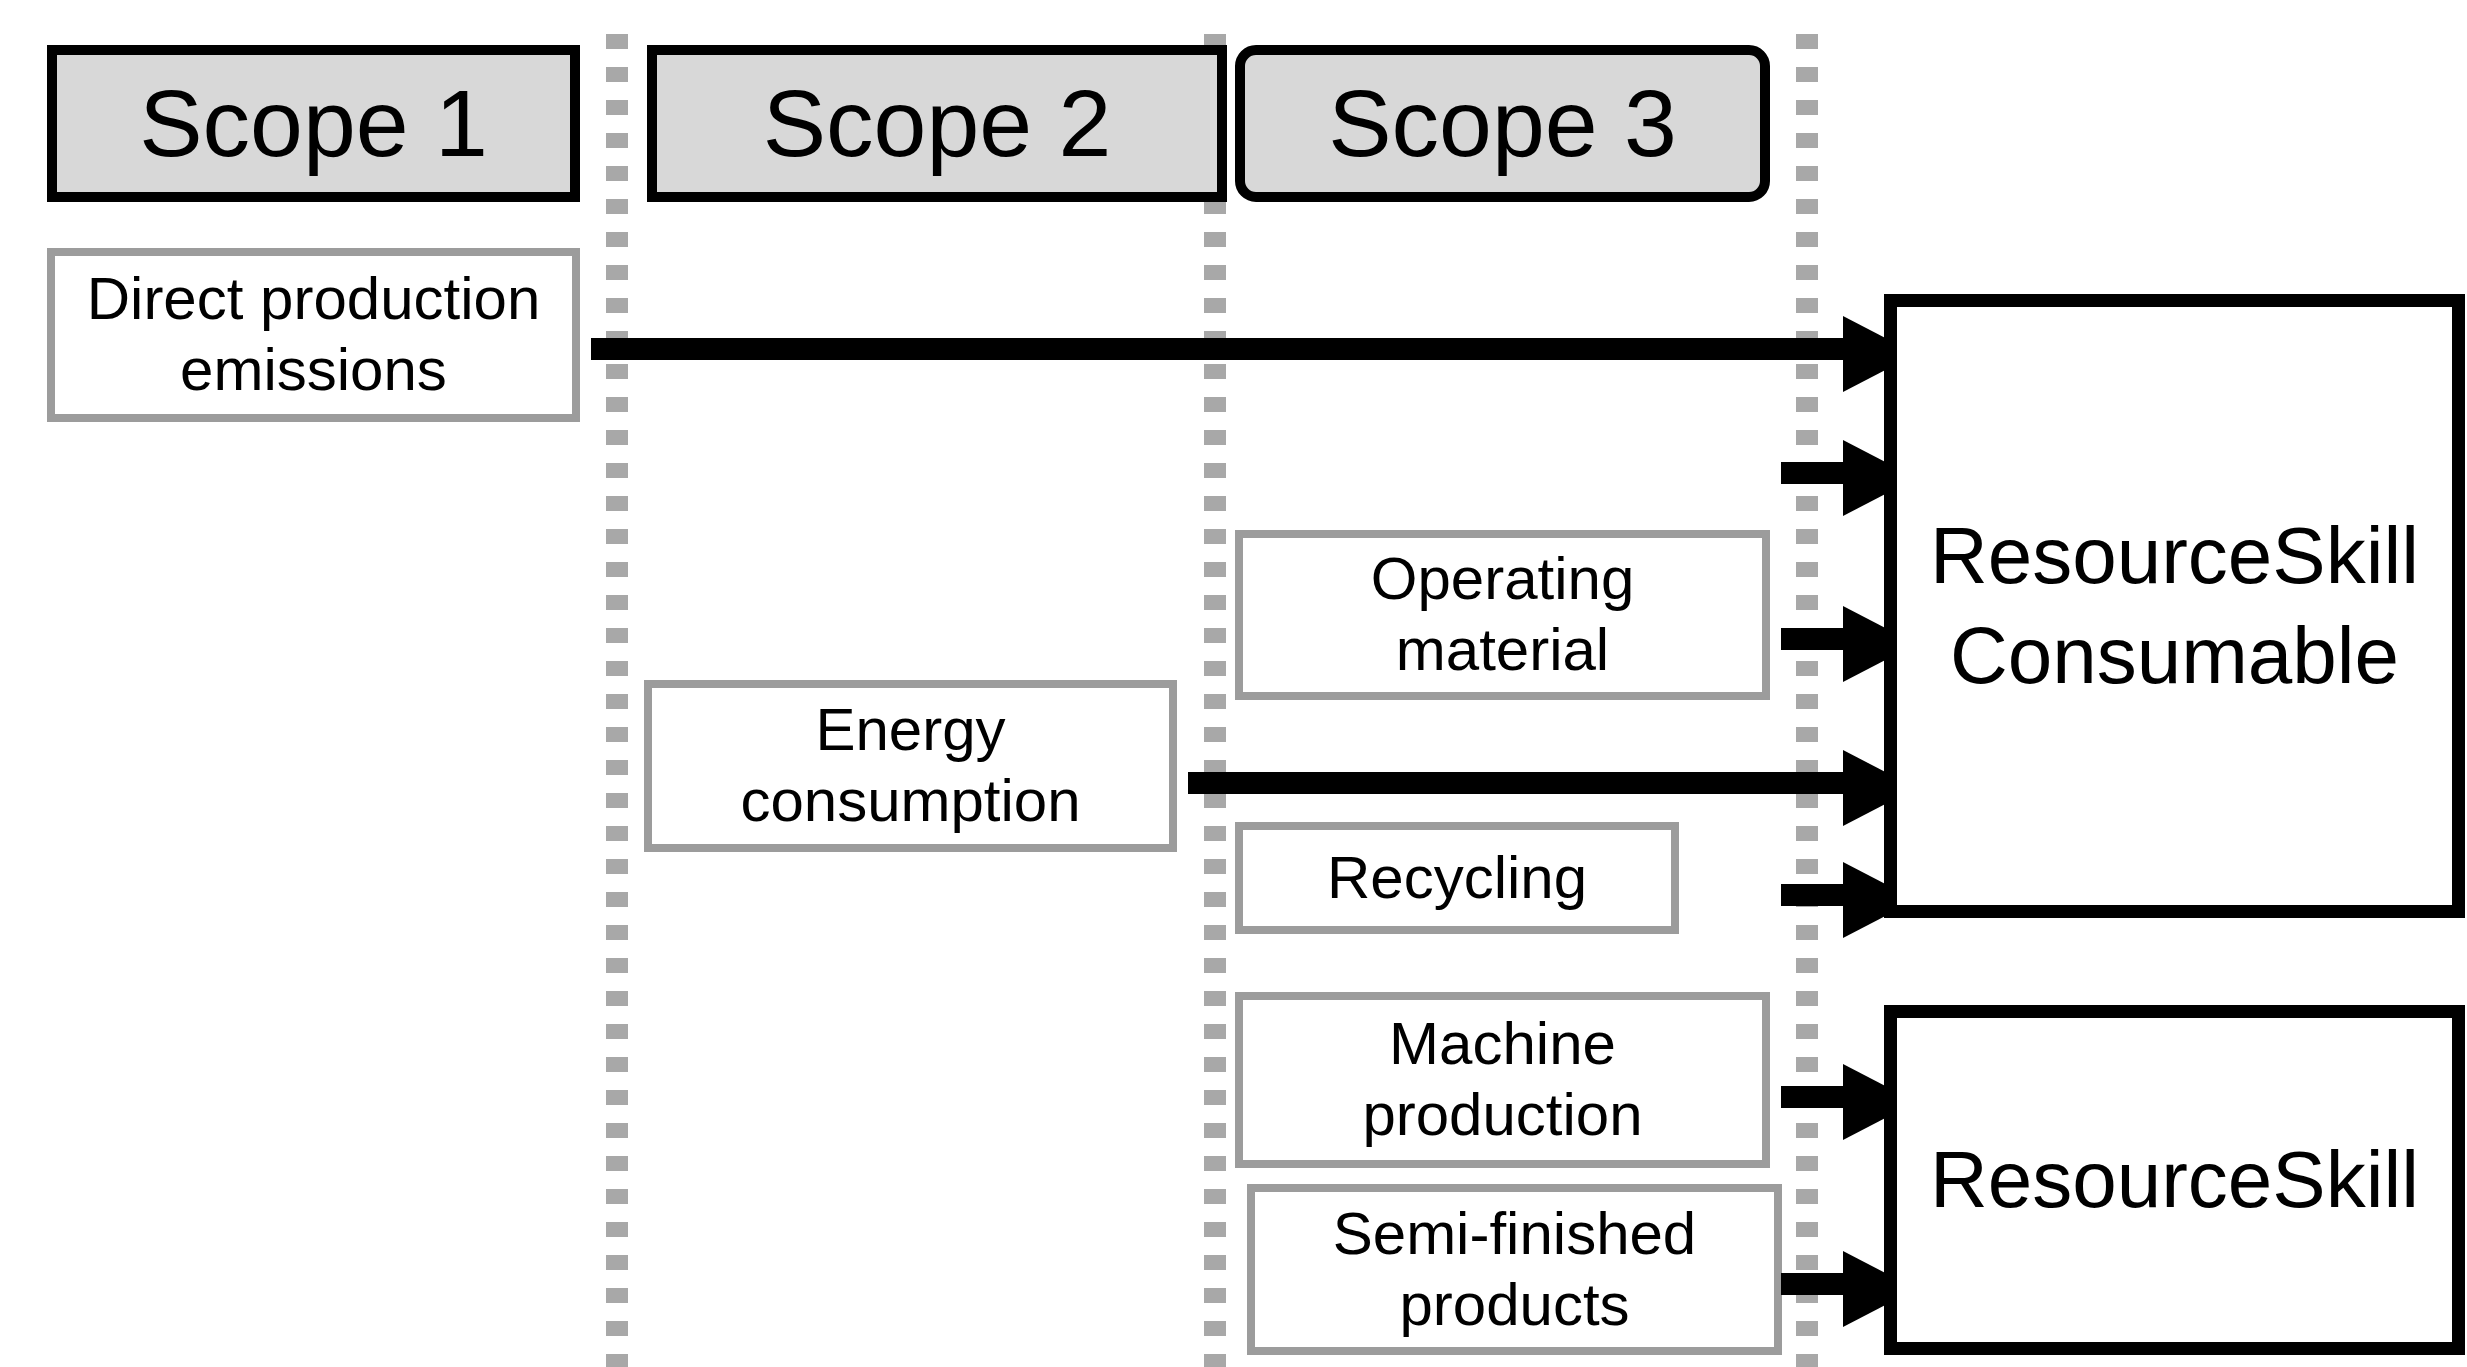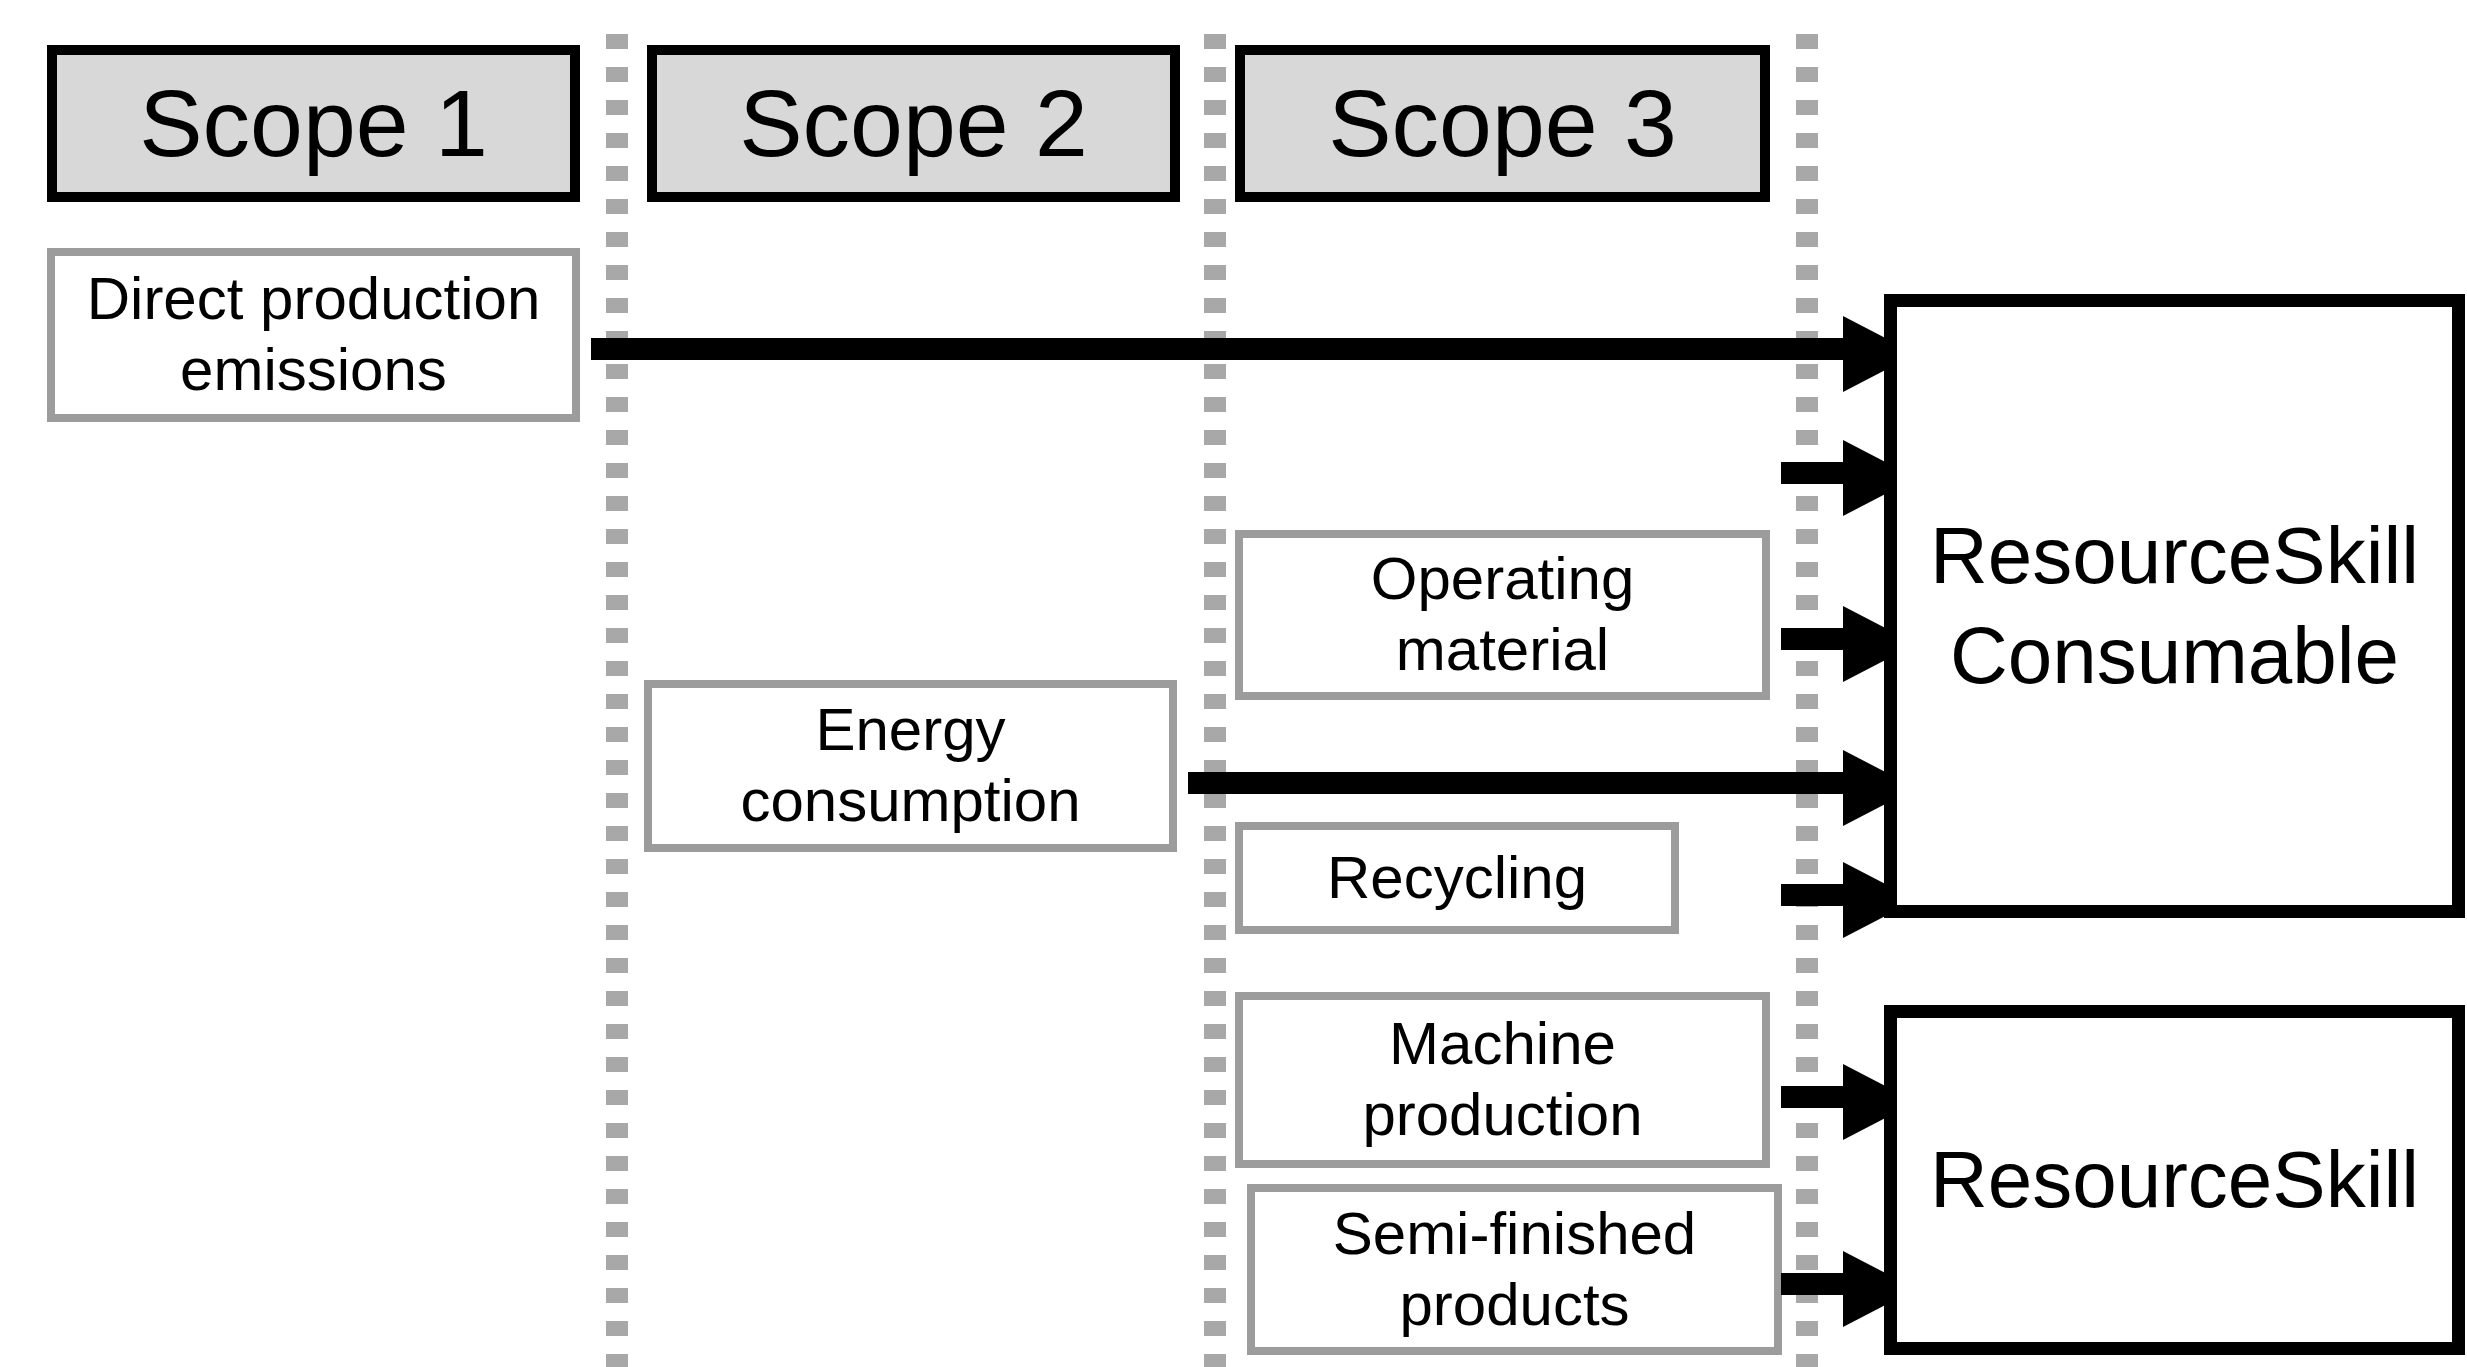--- a/index.html
+++ b/index.html
@@ -24,22 +24,22 @@
            var(--divider) 0 15px, transparent 15px 33px);}
   #vl1{left:584px;}
   #vl2{left:1182px;}
   #vl3{left:1774px;}
 
   
   .header{position:absolute;display:flex;align-items:center;justify-content:center;
           background:var(--header-fill);border:10px solid var(--header-border);
           font-size:95px;line-height:1;white-space:pre-line;text-align:center;}
   #h1{left:25px;top:23px;width:533px;height:157px;}
-  #h2{left:625px;top:23px;width:533px;height:157px;}
-  #h3{left:1213px;top:23px;width:535px;height:157px;}
+  #h2{left:625px;top:23px;width:580px;height:157px;}
+  #h3{left:1213px;top:23px;width:535px;height:157px;border-radius:21px;}
 
   
   .srcbox{position:absolute;display:flex;align-items:center;justify-content:center;
           background:var(--source-fill);border:8px solid var(--source-border);
           font-size:60px;line-height:1.18;white-space:pre-line;text-align:center;}
   #b-direct   {left:25px;  top:226px; width:533px;height:174px;}
   #b-energy   {left:622px; top:658px; width:533px;height:172px;}
   #b-material {left:1213px;top:375px; width:535px;height:117px;}
   #b-operating{left:1213px;top:508px; width:535px;height:170px;}
   #b-recycling{left:1213px;top:800px; width:444px;height:112px;}

